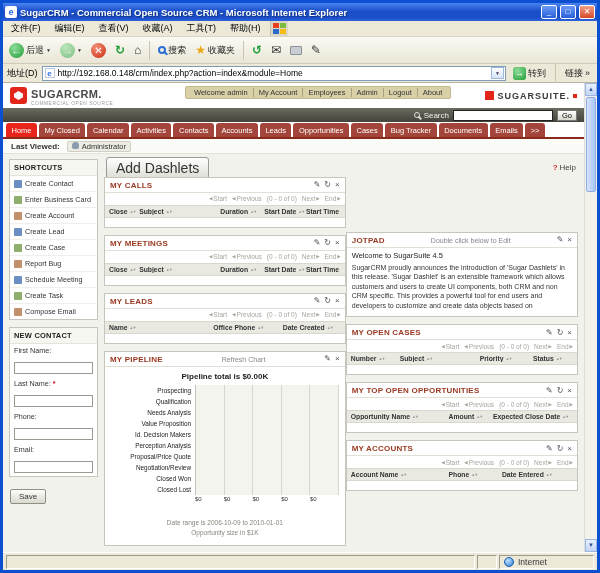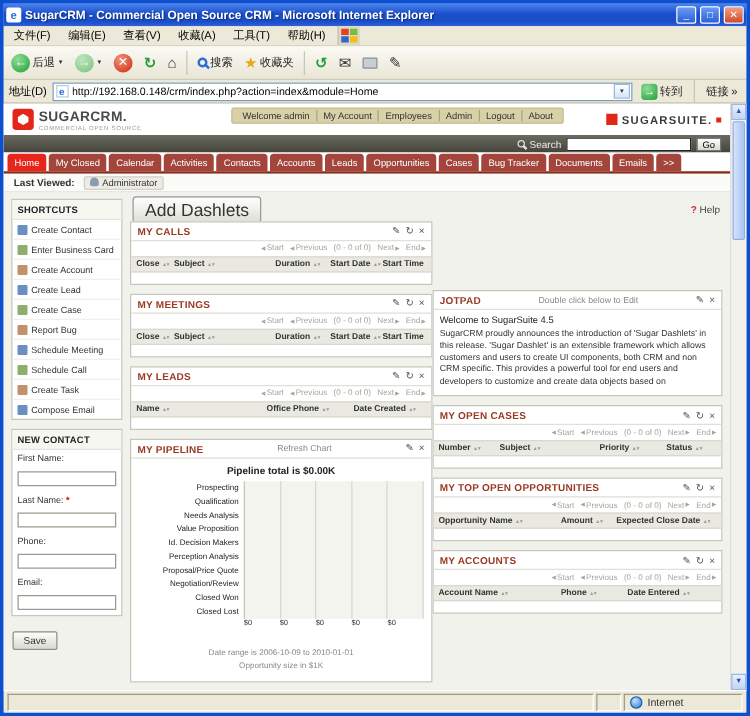--- a/index.html
+++ b/index.html
@@ -294,24 +294,20 @@
             <div class="sc-item">
                 <span class="sc-ico"></span>
                 <span>Report Bug</span>
               </div>
             <div class="sc-item">
                 <span class="sc-ico"></span>
                 <span>Schedule Meeting</span>
               </div>
             <div class="sc-item">
                 <span class="sc-ico"></span>
-                <span>Schedule Call</span>
-              </div>
-            <div class="sc-item">
-                <span class="sc-ico"></span>
                 <span>Create Task</span>
               </div>
             <div class="sc-item" style="border-bottom:none">
                 <span class="sc-ico"></span>
                 <span>Compose Email</span>
               </div>
           </div>
 
           <div class="panel">
             <div class="panel-h">NEW CONTACT</div>

